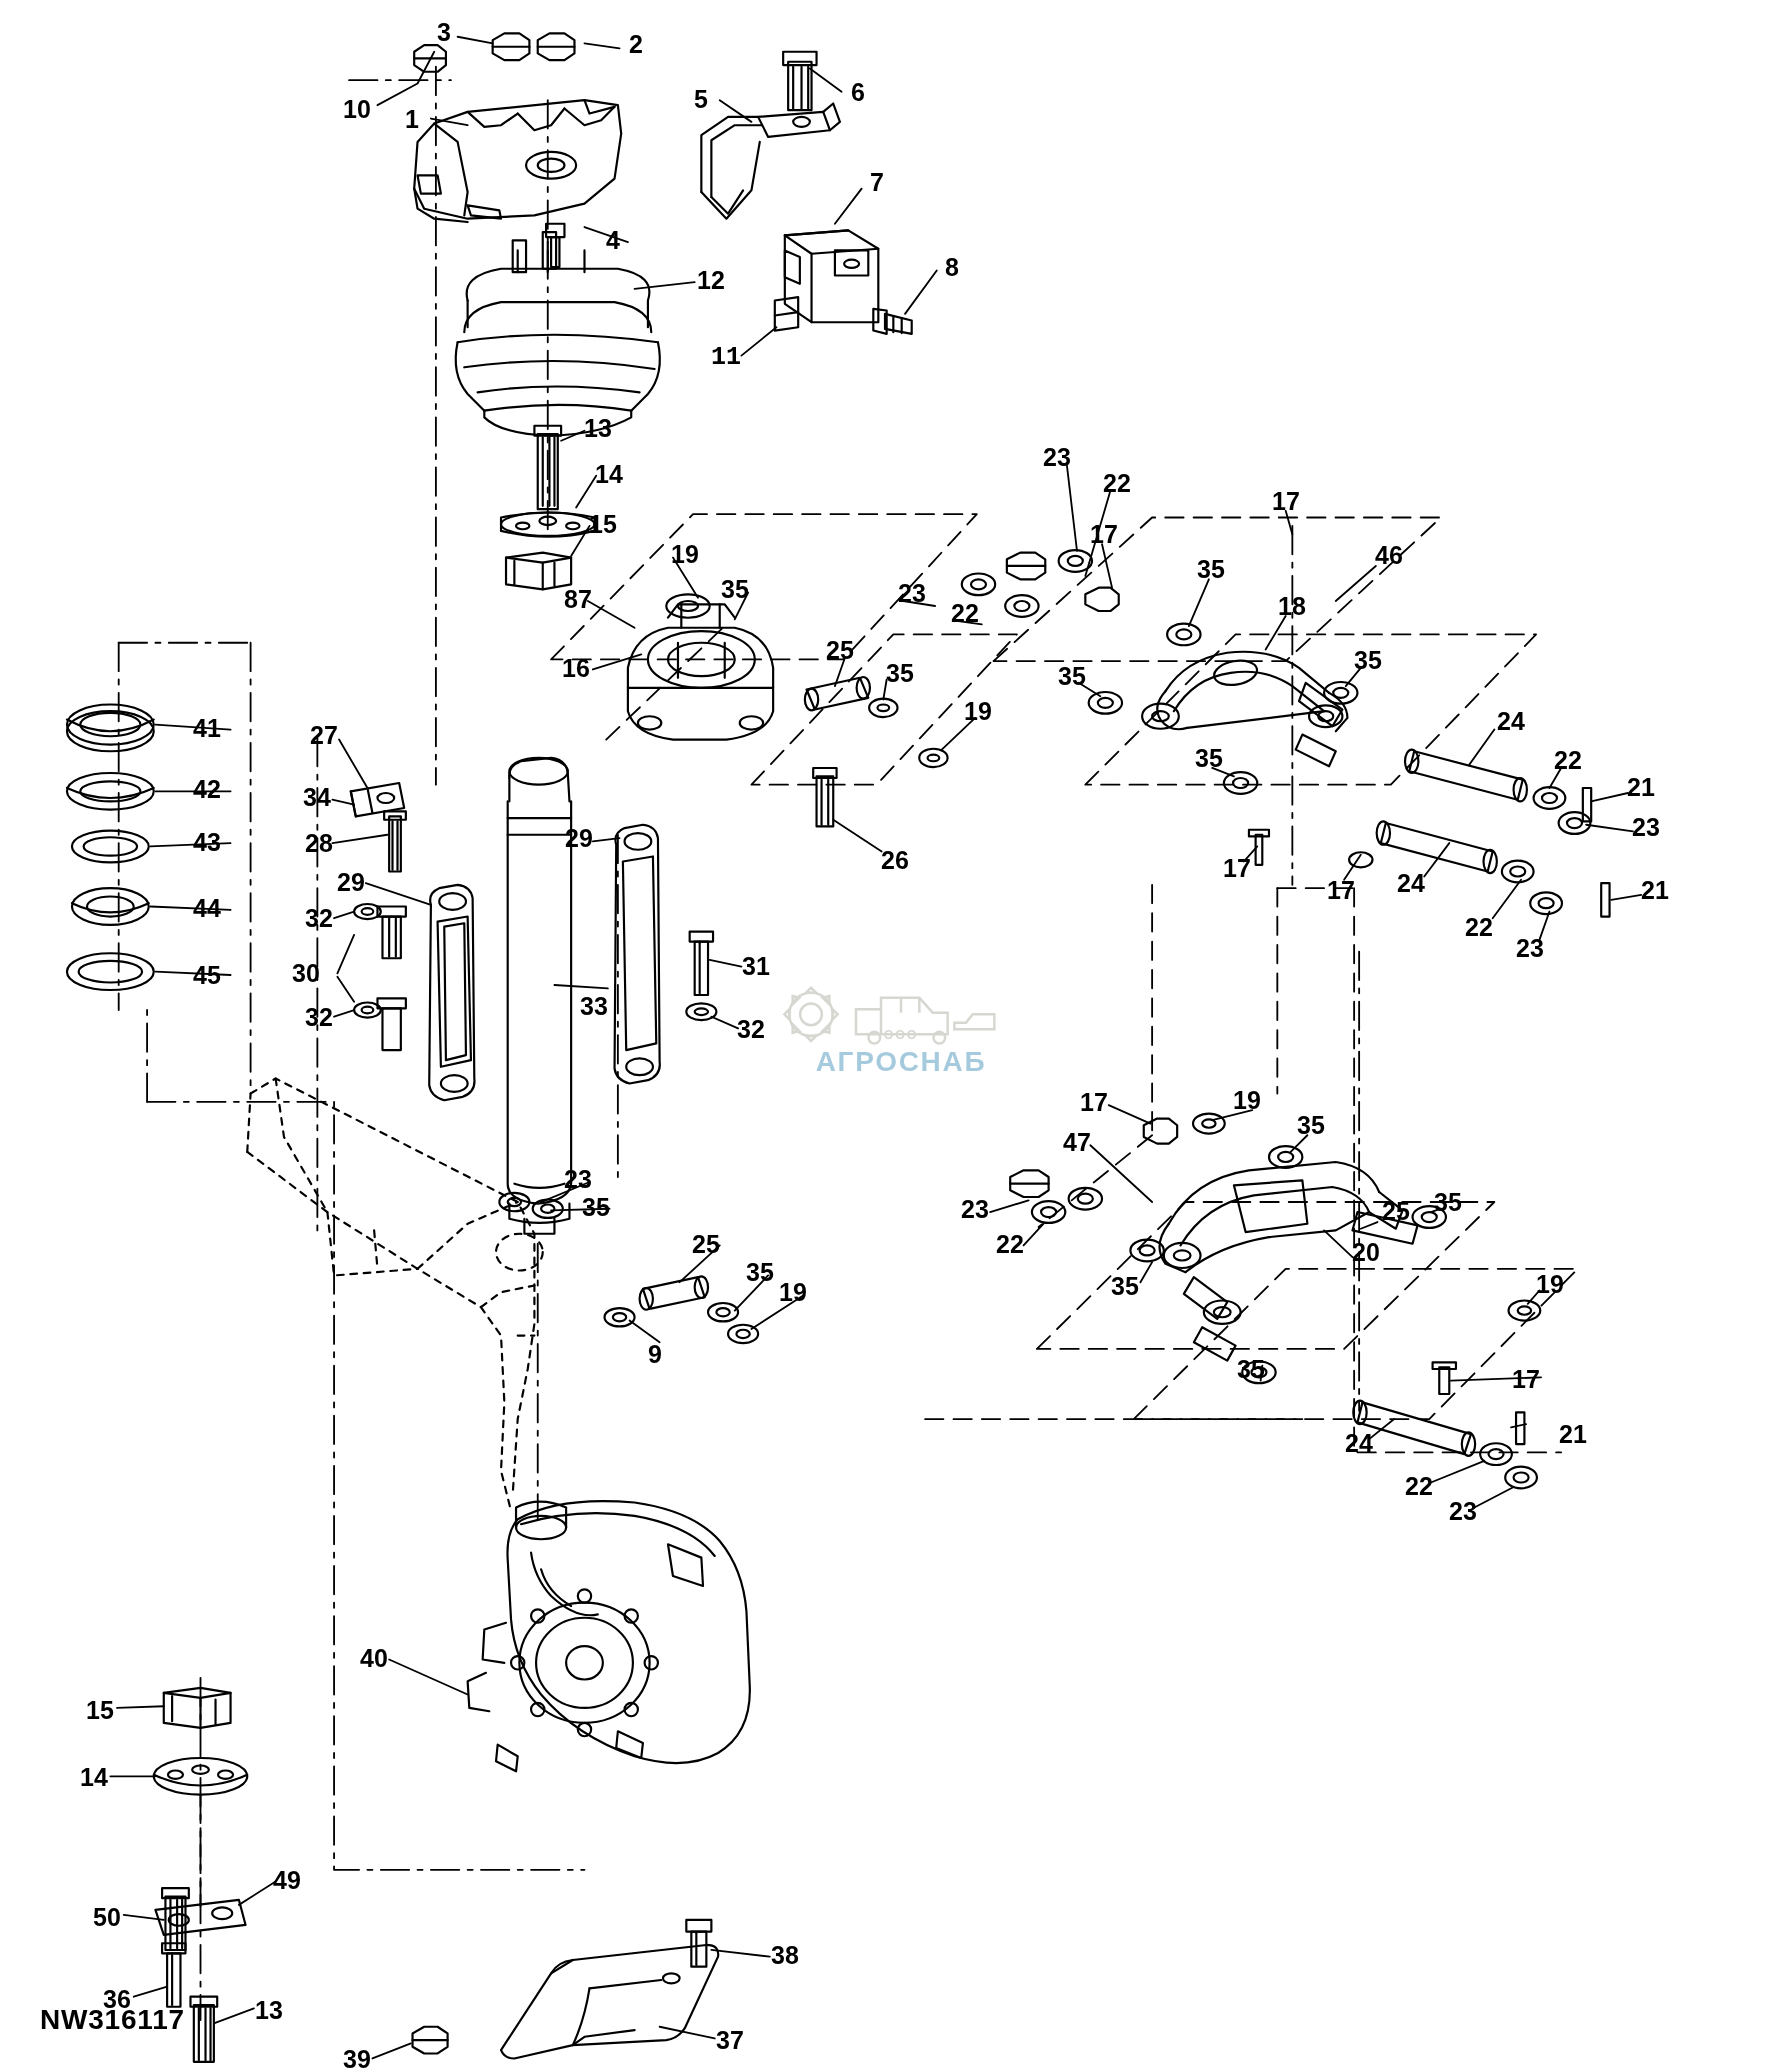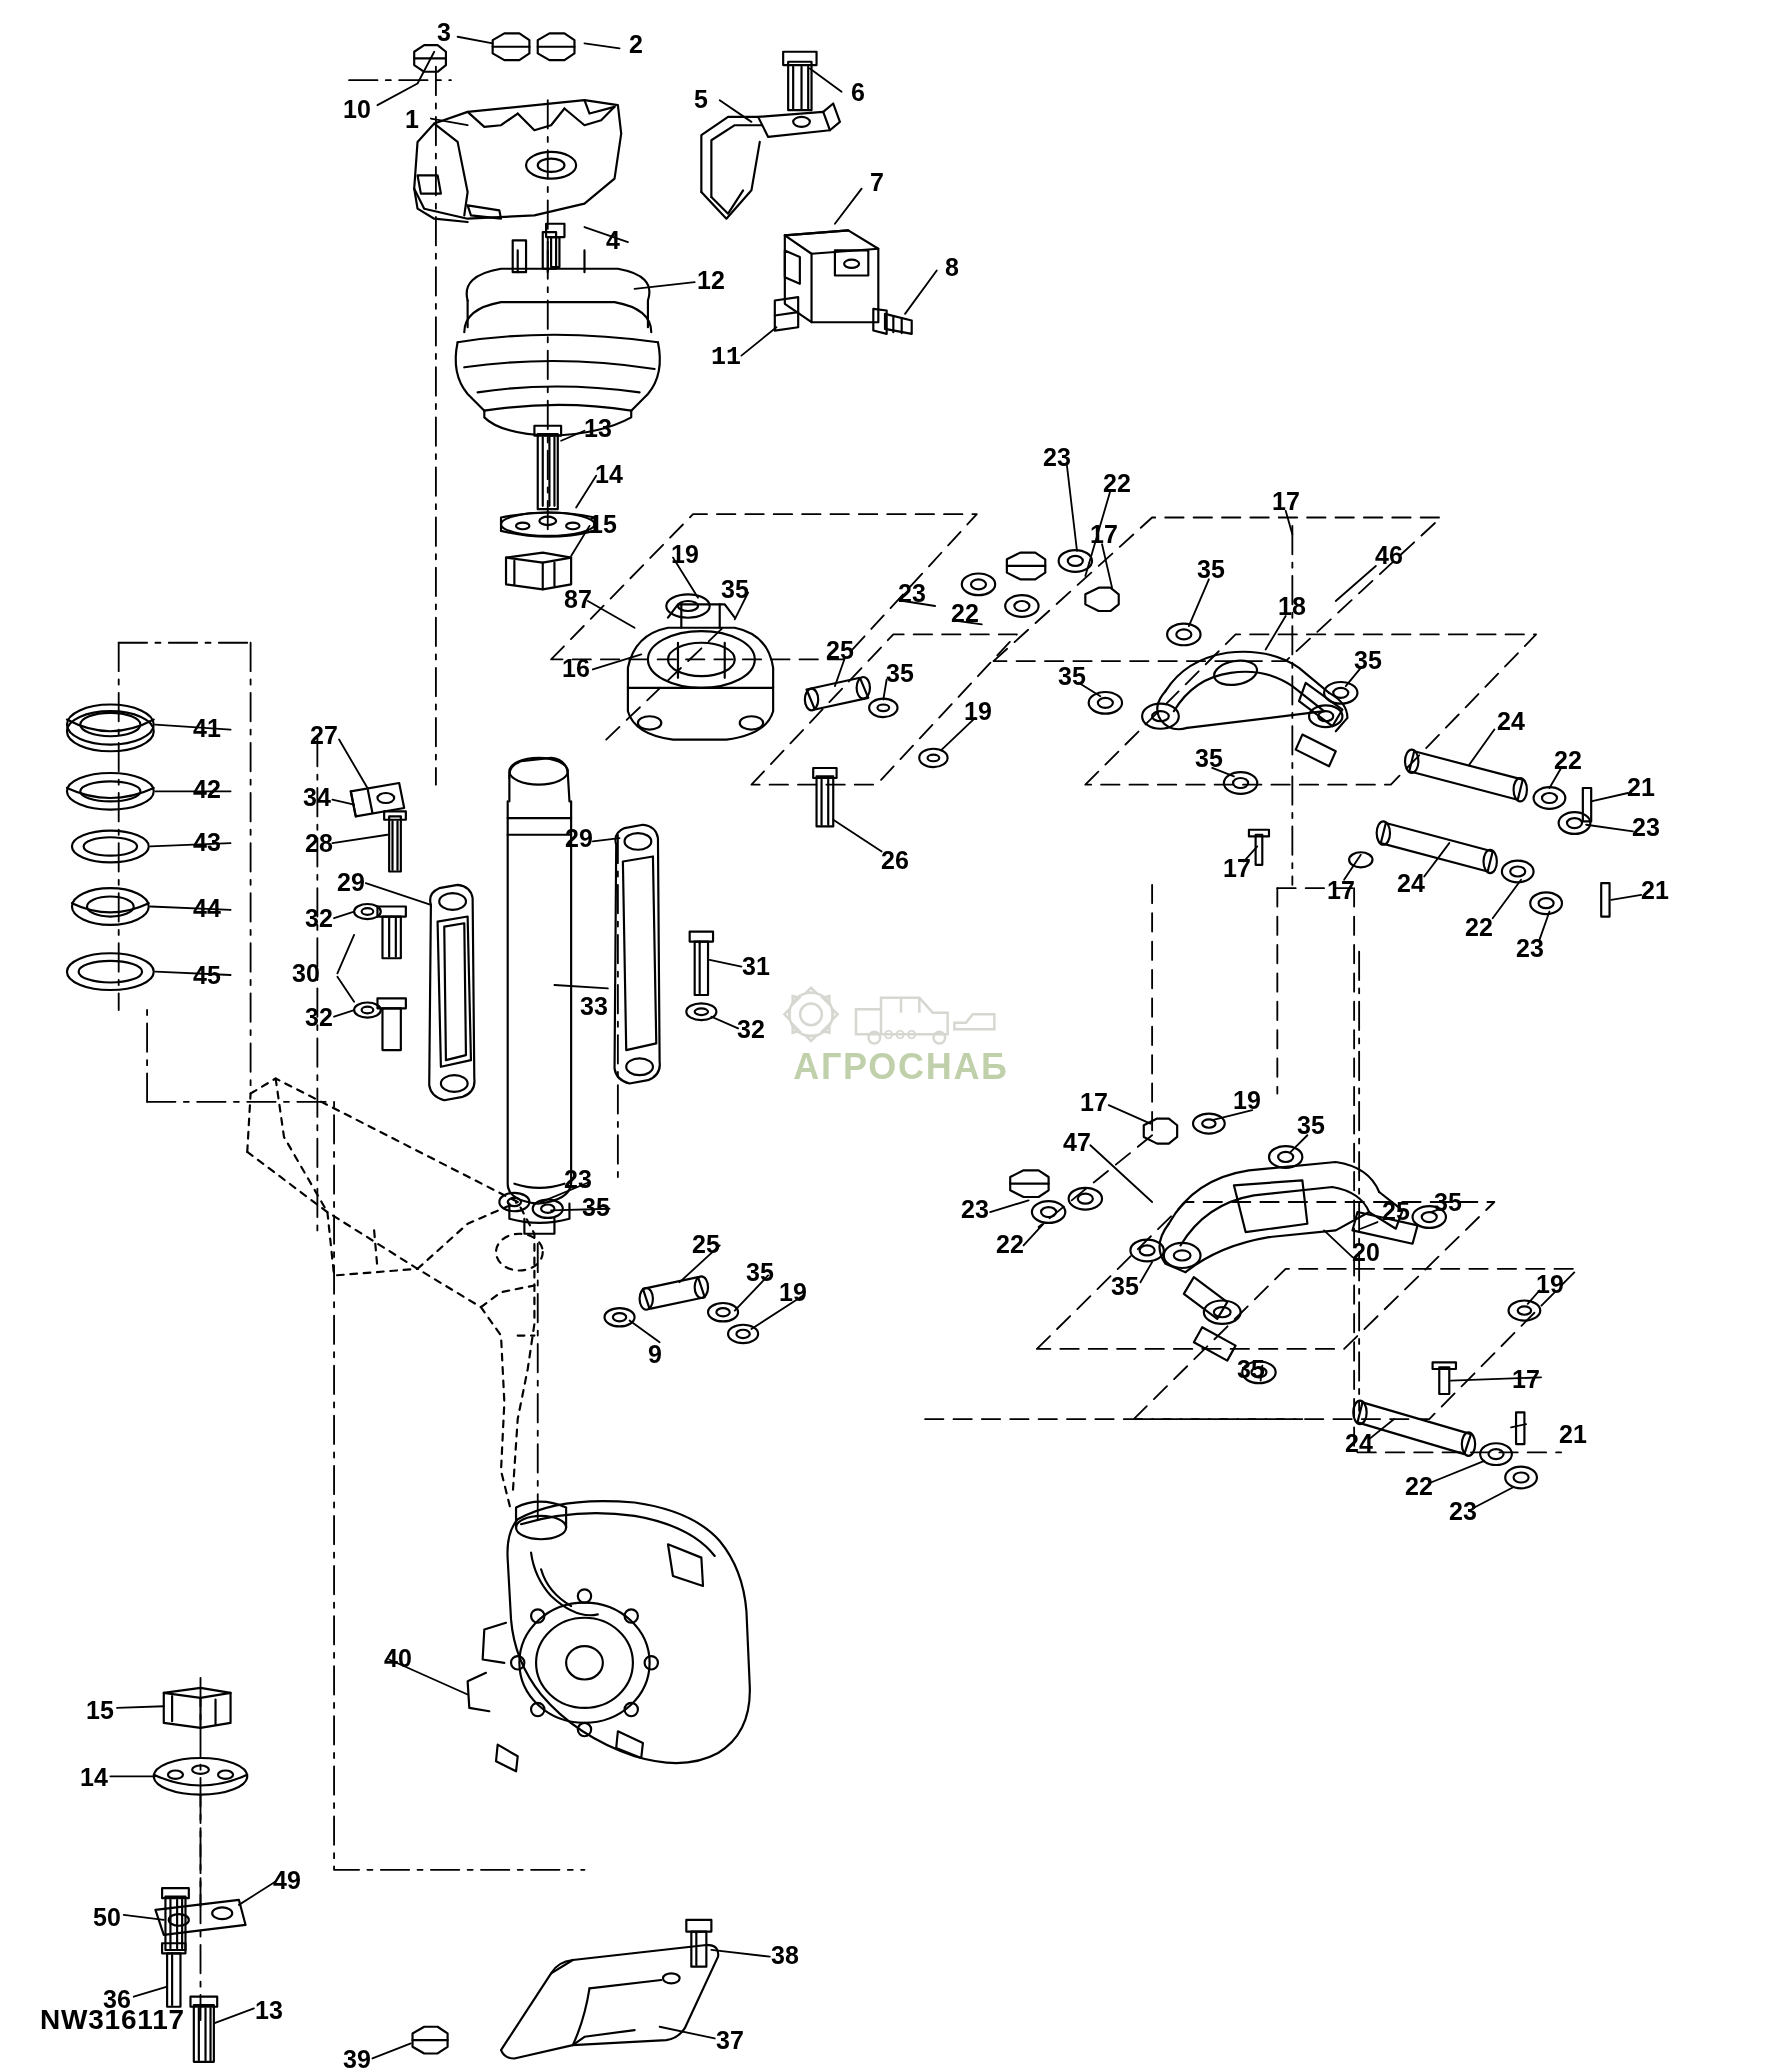--- a/index.html
+++ b/index.html
@@ -53,23 +53,23 @@
     pointer-events: none;
   }
   .wm-text {
     position: absolute;
     left: 0;
     top: 65px;
     width: 250px;
     text-align: center;
     font-family: "Liberation Sans", sans-serif;
     font-weight: bold;
-    font-size: 36px;
+    font-size: 28px;
     letter-spacing: 1.7px;
-    color: #4d7c0f;
+    color: #0369a1;
   }
   .wm-sub {
     position: absolute;
     left: 0;
     top: 47px;
     width: 250px;
     text-align: center;
     font-family: "Liberation Sans", sans-serif;
     font-weight: bold;
     font-size: 12.5px;
@@ -754,21 +754,21 @@
       <div class="callout" style="left: 706px; top: 1244px;">25</div>
       <div class="callout" style="left: 760px; top: 1272px;">35</div>
       <div class="callout" style="left: 793px; top: 1292px;">19</div>
       <div class="callout" style="left: 655px; top: 1354px;">9</div>
       <div class="callout" style="left: 1251px; top: 1369px;">35</div>
       <div class="callout" style="left: 1526px; top: 1379px;">17</div>
       <div class="callout" style="left: 1359px; top: 1443px;">24</div>
       <div class="callout" style="left: 1573px; top: 1434px;">21</div>
       <div class="callout" style="left: 1419px; top: 1486px;">22</div>
       <div class="callout" style="left: 1463px; top: 1511px;">23</div>
-      <div class="callout" style="left: 374px; top: 1658px; margin-left: 24px;">40</div>
+      <div class="callout" style="left: 374px; top: 1658px;">40</div>
       <div class="callout" style="left: 100px; top: 1710px;">15</div>
       <div class="callout" style="left: 94px; top: 1777px;">14</div>
       <div class="callout" style="left: 287px; top: 1880px;">49</div>
       <div class="callout" style="left: 107px; top: 1917px;">50</div>
       <div class="callout" style="left: 117px; top: 1999px;">36</div>
       <div class="callout" style="left: 269px; top: 2010px;">13</div>
       <div class="callout" style="left: 785px; top: 1955px;">38</div>
       <div class="callout" style="left: 730px; top: 2040px;">37</div>
       <div class="callout" style="left: 357px; top: 2059px;">39</div>
     </div>

